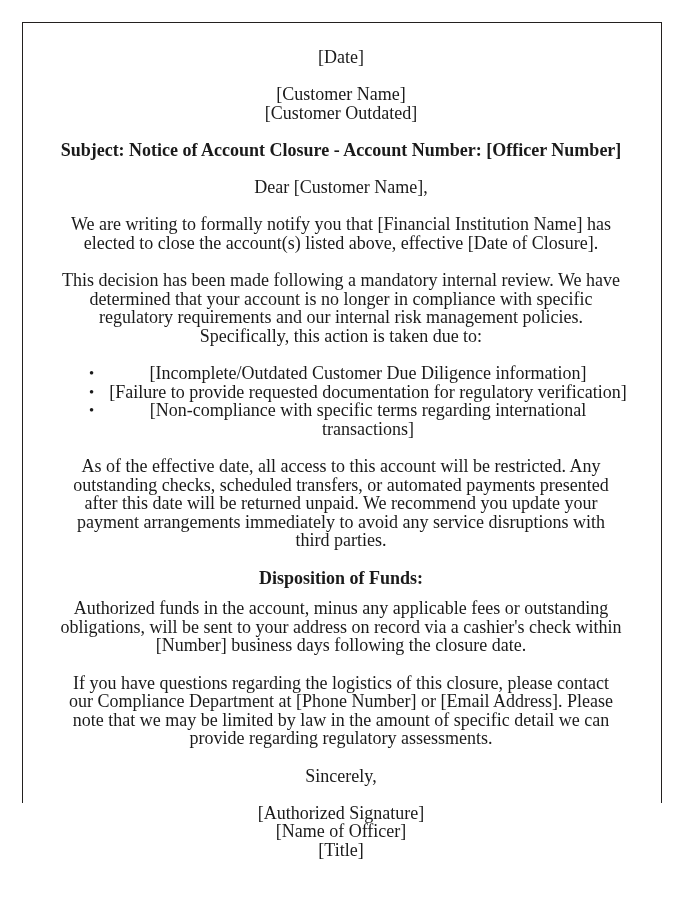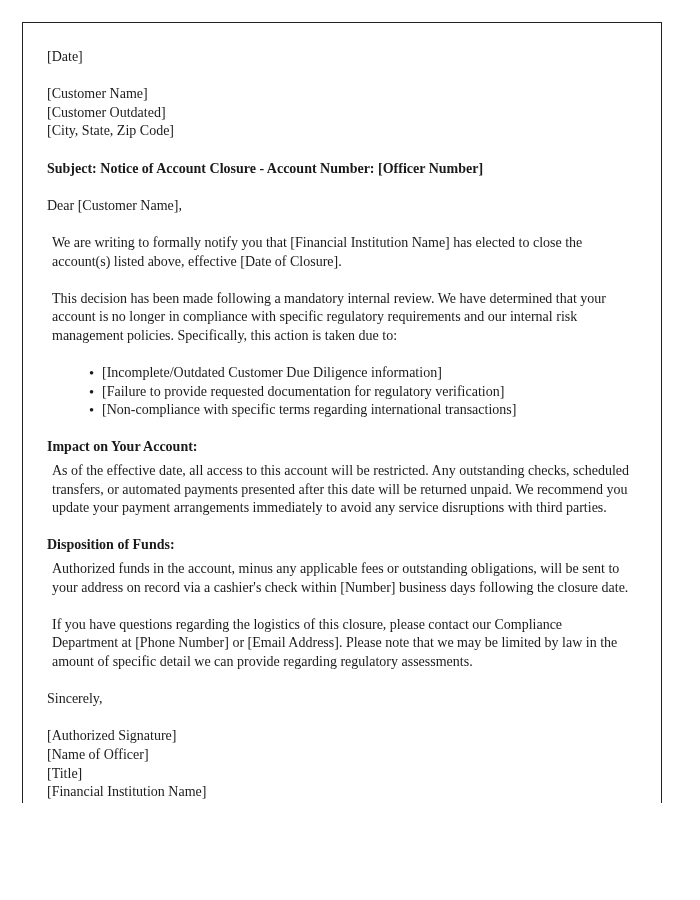--- a/index.html
+++ b/index.html
@@ -28,23 +28,23 @@
     border-right: 1.5px solid #23201f;
     border-bottom: none;
     box-sizing: border-box;
   }
 
   .letter-body {
     position: absolute;
     left: 47px;
     top: 48px;
     width: 588px;
-    font-size: 14px;
+    font-size: 18px;
     line-height: 18.6px;
-    text-align: left;
+    text-align: center;
   }
 
   .block {
     margin: 0;
   }
 
   
   .gap-line   { margin-top: 18.6px; font-family: Liberation Serif, serif; }
 
   .line {
@@ -74,38 +74,37 @@
   ul.reason-list li::before {
     content: "\2022";
     position: absolute;
     left: 0;
     top: 0;
     font-size: 14.6px;
     line-height: 18.6px;
   }
 
   p.para {
-    margin: 5px;
+    margin: 12px;
   }
 </style>
 </head>
 <body>
 
 <div class="page-frame"></div>
 
 <div class="letter-body">
 
   <div class="block">
     <span class="line">[Date]</span>
   </div>
 
   <div class="block gap-line">
     <span class="line">[Customer Name]</span>
     <span class="line">[Customer Outdated]</span>
-    <span class="line">[City, State, Zip Code]</span>
   </div>
 
   <div class="block gap-line">
     <span class="line subject-line">Subject: Notice of Account Closure - Account Number: [Officer Number]</span>
   </div>
 
   <div class="block gap-line">
     <span class="line">Dear [Customer Name],</span>
   </div>
 
@@ -119,37 +118,35 @@
 
   <div class="block gap-line">
     <ul class="reason-list">
       <li>[Incomplete/Outdated Customer Due Diligence information]</li>
       <li>[Failure to provide requested documentation for regulatory verification]</li>
       <li>[Non-compliance with specific terms regarding international transactions]</li>
     </ul>
   </div>
 
   <div class="block gap-line">
-    <span class="section-heading">Impact on Your Account:</span>
     <p class="para">As of the effective date, all access to this account will be restricted. Any outstanding checks, scheduled transfers, or automated payments presented after this date will be returned unpaid. We recommend you update your payment arrangements immediately to avoid any service disruptions with third parties.</p>
   </div>
 
   <div class="block gap-line">
     <span class="section-heading">Disposition of Funds:</span>
     <p class="para">Authorized funds in the account, minus any applicable fees or outstanding obligations, will be sent to your address on record via a cashier's check within [Number] business days following the closure date.</p>
   </div>
 
   <div class="block gap-line">
     <p class="para">If you have questions regarding the logistics of this closure, please contact our Compliance Department at [Phone Number] or [Email Address]. Please note that we may be limited by law in the amount of specific detail we can provide regarding regulatory assessments.</p>
   </div>
 
   <div class="block gap-line">
     <span class="line">Sincerely,</span>
   </div>
 
   <div class="block gap-line">
     <span class="line">[Authorized Signature]</span>
     <span class="line">[Name of Officer]</span>
     <span class="line">[Title]</span>
-    <span class="line">[Financial Institution Name]</span>
   </div>
 
 </div>
 
 </body></html>

